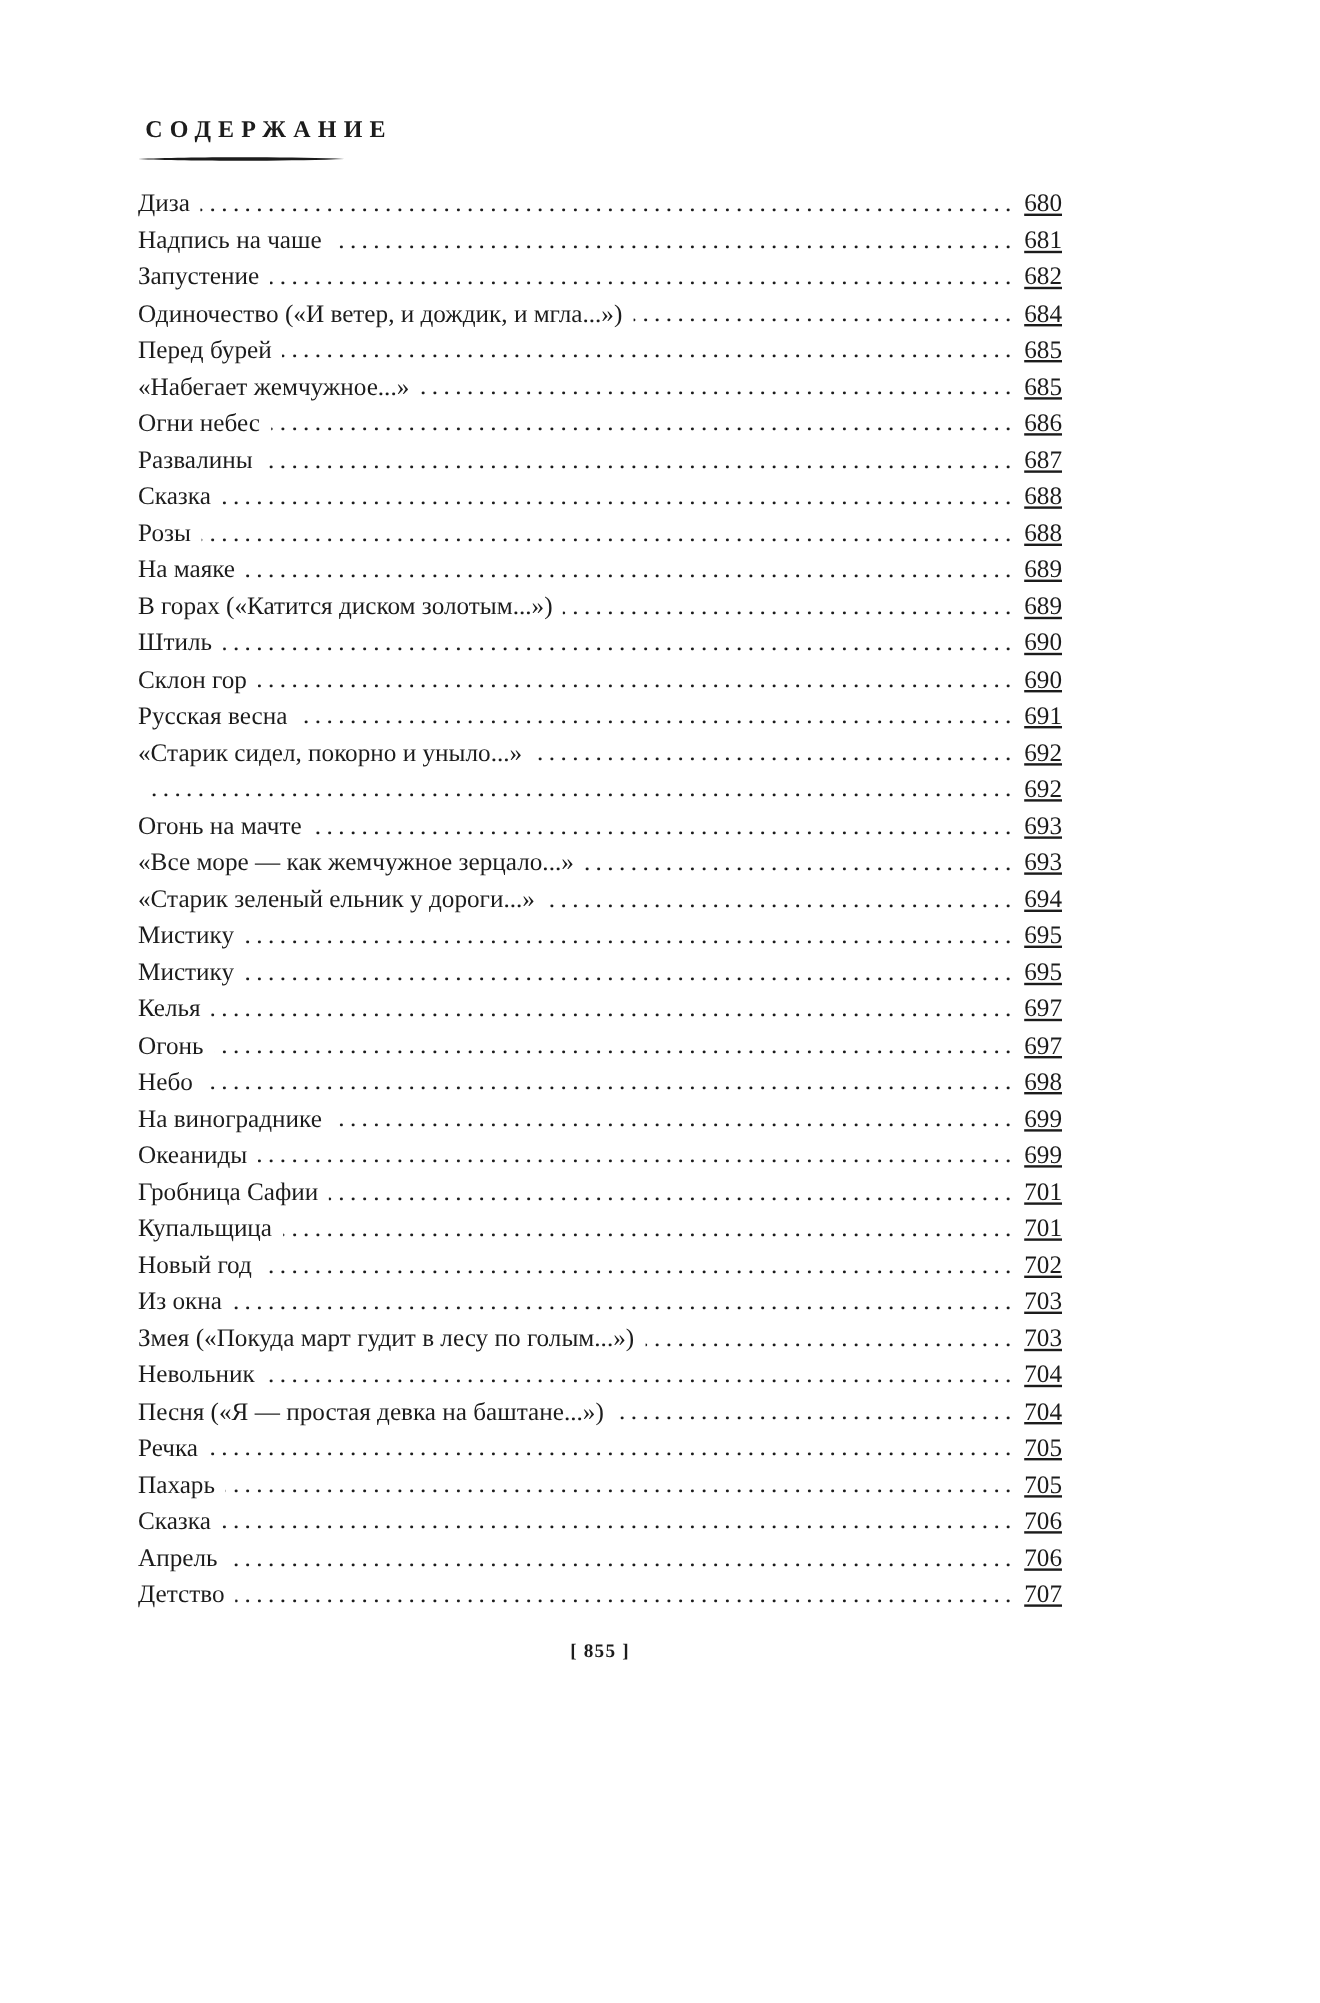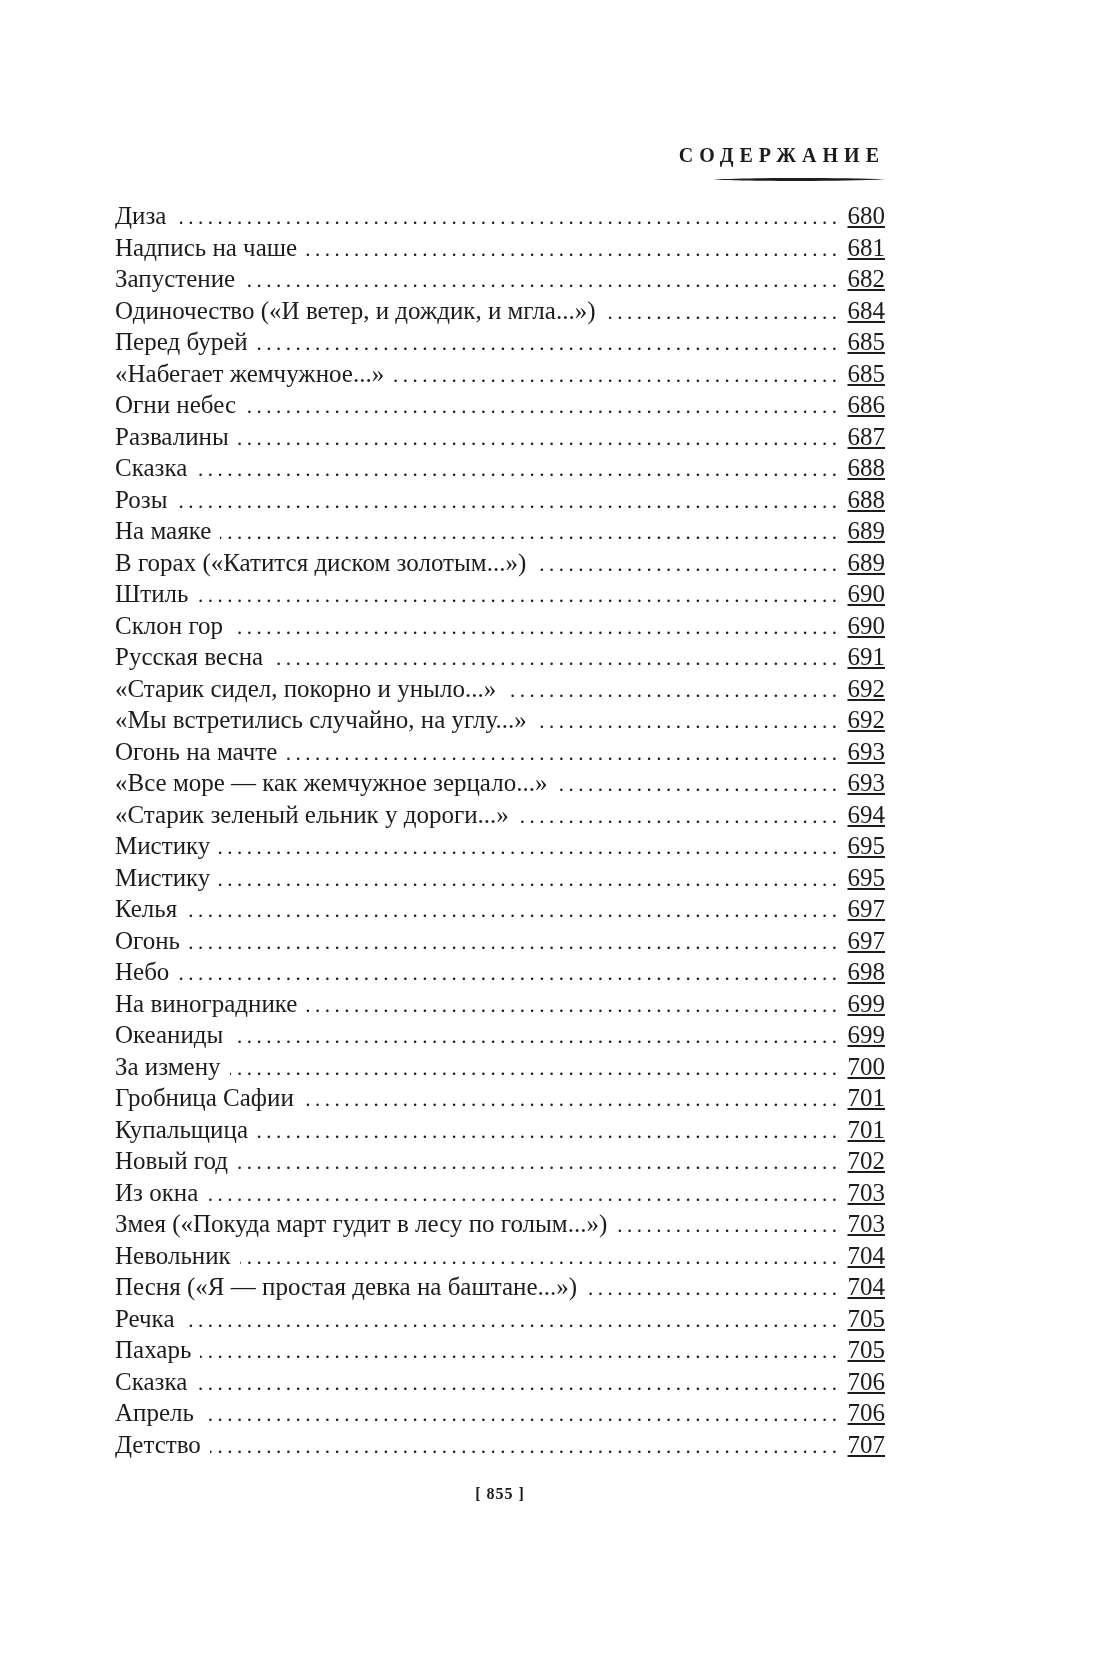--- a/index.html
+++ b/index.html
@@ -14,41 +14,40 @@
     font-family: "Liberation Serif", "DejaVu Serif", serif;
     overflow: hidden;
   }
   .content {
     box-sizing: border-box;
     width: 770px;
     margin-left: 115px;
     padding-top: 97px;
   }
   .toc-header {
-    text-align: right;
-    margin-top: 47px;
+    text-align: left;
   }
   .toc-title {
     margin: 0;
     font-size: 20px;
     font-weight: bold;
     letter-spacing: 6px;
     text-indent: 6px; 
   }
   .rule-wrap {
     margin-top: 9px;
     line-height: 0;
   }
   .toc-list {
     margin-top: 18px;
   }
   .toc-row {
     display: flex;
     align-items: baseline;
-    font-size: 25px;
+    font-size: 21px;
     line-height: 30.5px;
   }
   .toc-row .t {
     white-space: nowrap;
     flex: 0 0 auto;
   }
   .toc-row .leader {
     flex: 1 1 auto;
     overflow: hidden;
     white-space: nowrap;
@@ -182,21 +181,20 @@
         <span class="p">691</span>
       </div>
 
       <div class="toc-row">
         <span class="t">«Старик сидел, покорно и уныло...»</span>
         <span class="leader"></span>
         <span class="p">692</span>
       </div>
 
       <div class="toc-row">
-        <span class="t">«Мы встретились случайно, на углу...»</span>
         <span class="leader"></span>
         <span class="p">692</span>
       </div>
 
       <div class="toc-row">
         <span class="t">Огонь на мачте</span>
         <span class="leader"></span>
         <span class="p">693</span>
       </div>
 
@@ -248,25 +246,20 @@
         <span class="leader"></span>
         <span class="p">699</span>
       </div>
 
       <div class="toc-row">
         <span class="t">Океаниды</span>
         <span class="leader"></span>
         <span class="p">699</span>
       </div>
 
-      <div class="toc-row">
-        <span class="t">За измену</span>
-        <span class="leader"></span>
-        <span class="p">700</span>
-      </div>
 
       <div class="toc-row">
         <span class="t">Гробница Сафии</span>
         <span class="leader"></span>
         <span class="p">701</span>
       </div>
 
       <div class="toc-row">
         <span class="t">Купальщица</span>
         <span class="leader"></span>

